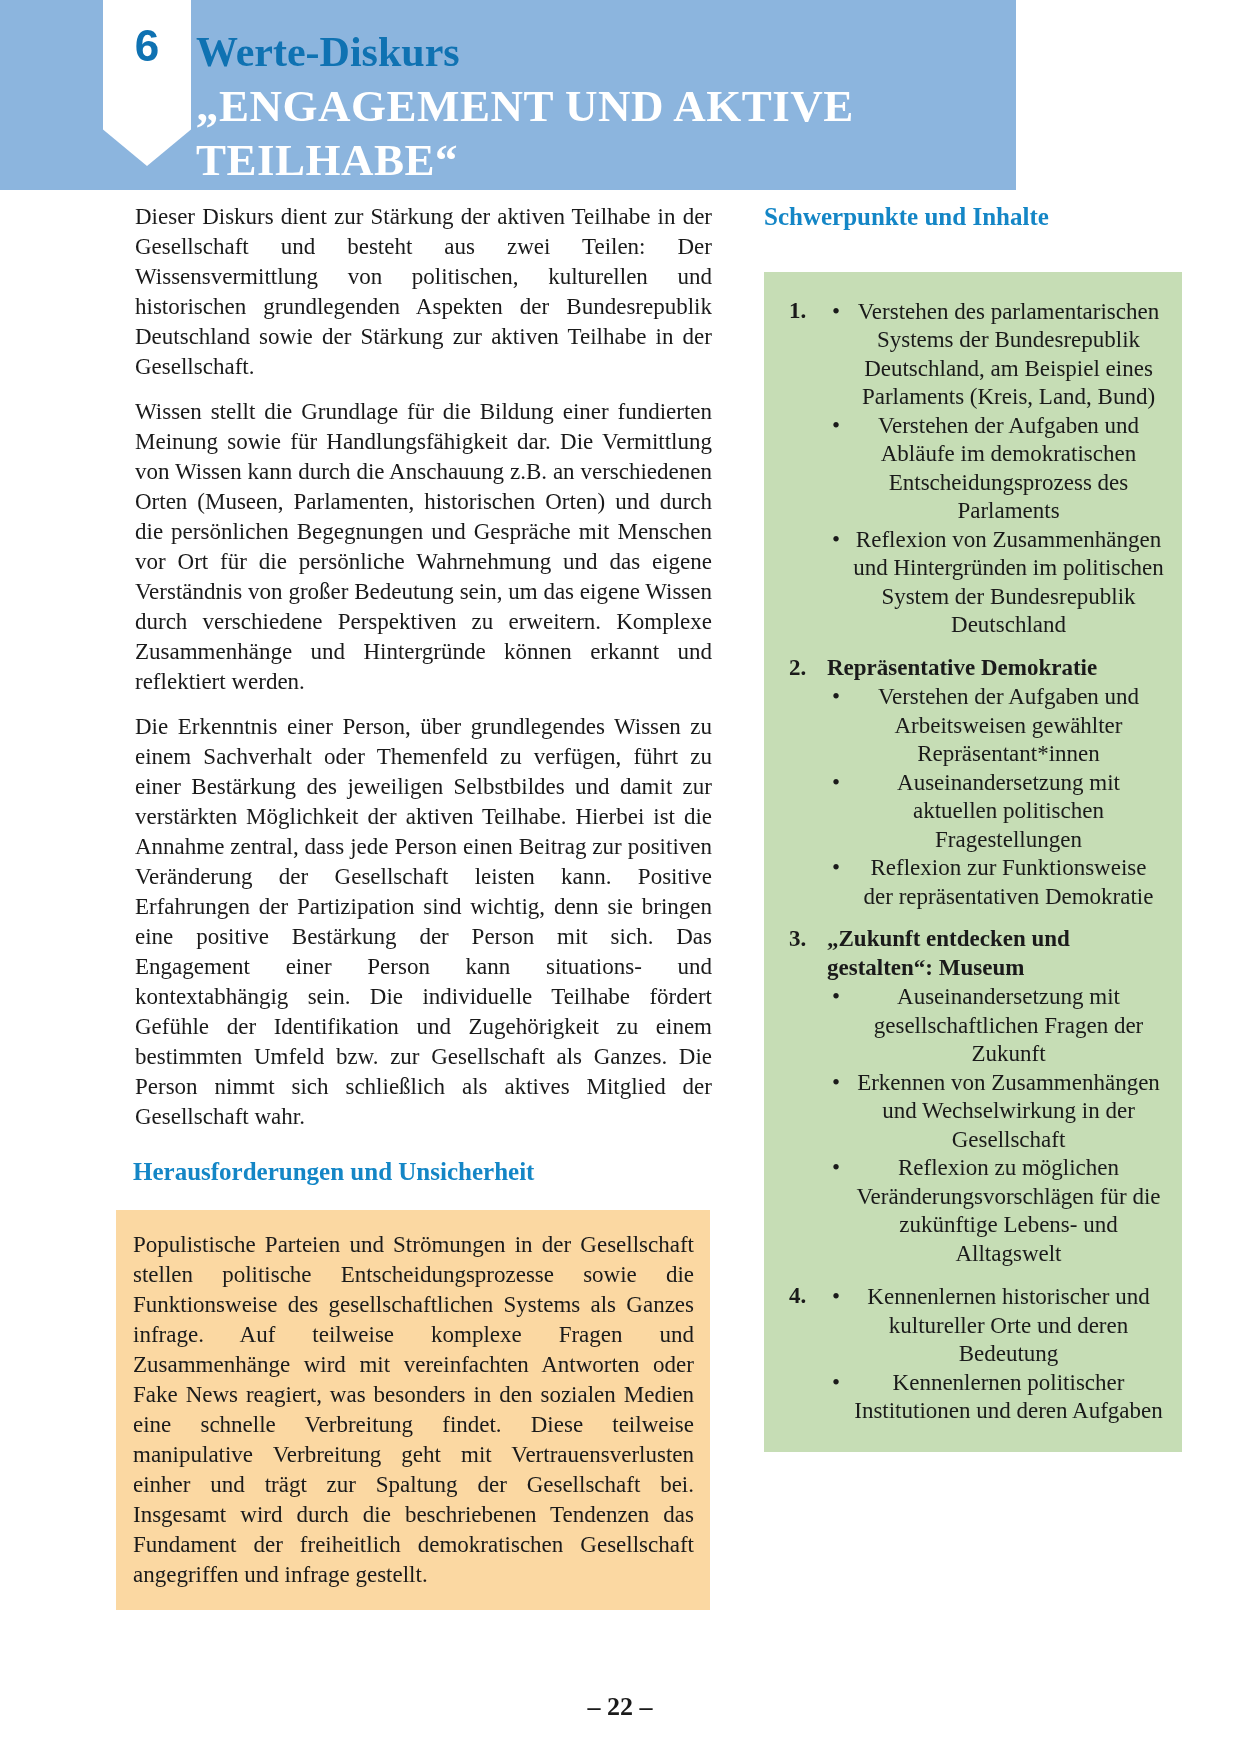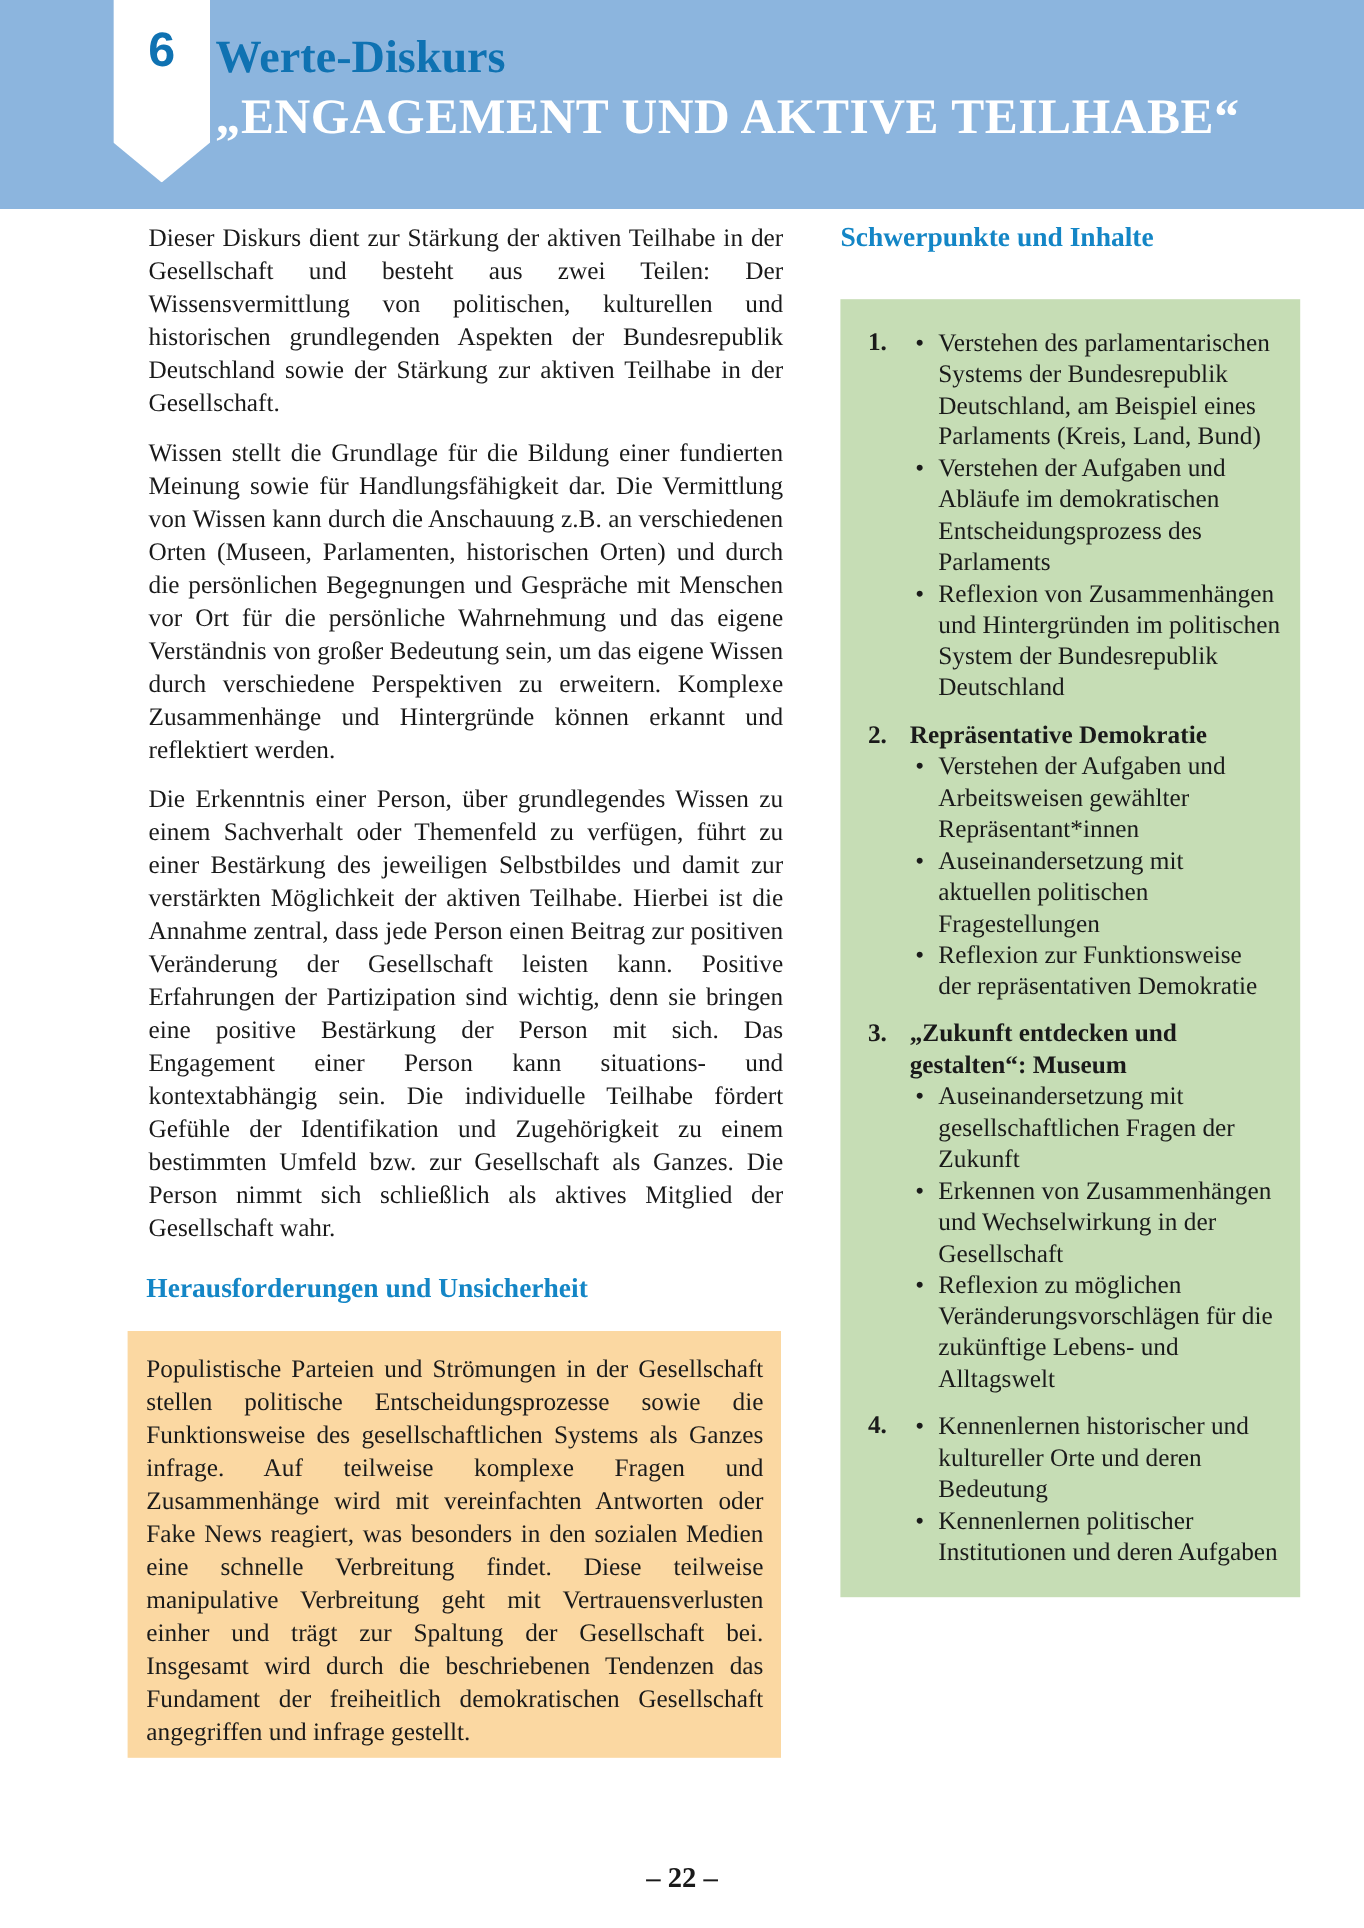--- a/index.html
+++ b/index.html
@@ -12,21 +12,21 @@
     background: #ffffff;
     font-family: "Liberation Serif", serif;
     color: #1a1a1a;
     overflow: hidden;
   }
 
   
   .banner {
     position: absolute;
     left: 0; top: 0;
-    width: 1240px; height: 190px;
+    width: 1016px; height: 190px;
     background: #8cb5de;
   }
   .bookmark {
     position: absolute;
     left: 103px; top: 0;
     width: 88px; height: 166px;
     background: #ffffff;
     clip-path: polygon(0 0, 100% 0, 100% 78%, 50% 100%, 0 78%);
     display: flex;
     justify-content: center;
@@ -79,21 +79,21 @@
     font-weight: bold;
     color: #1486c6;
     line-height: 1.15;
     margin: 0;
   }
   .challenges-heading { margin: 26px 0 0 0; }
   .challenges-box {
     margin: 23px 0 0 -17px;
     width: 594px;
     background: #fbd8a2;
-    padding: 20px 16px 8px 17px;
+    padding: 20px 16px 20px 17px;
   }
   .challenges-box p {
     font-size: 23px;
     line-height: 30px;
     text-align: justify;
     margin: 0;
     hyphens: auto;
     -webkit-hyphens: auto;
   }
 
@@ -134,20 +134,21 @@
   .bullets li { display: flex; }
   .bullet-marker {
     flex: none;
     width: 26px;
     padding-left: 5px;
   }
   .bullet-text {
     flex: 1;
     min-width: 0;
     hyphens: auto;
+    text-align: center;
     -webkit-hyphens: auto;
   }
 
   
   .page-number {
     position: absolute;
     left: 0; right: 0;
     top: 1692px;
     text-align: center;
     font-weight: bold;

